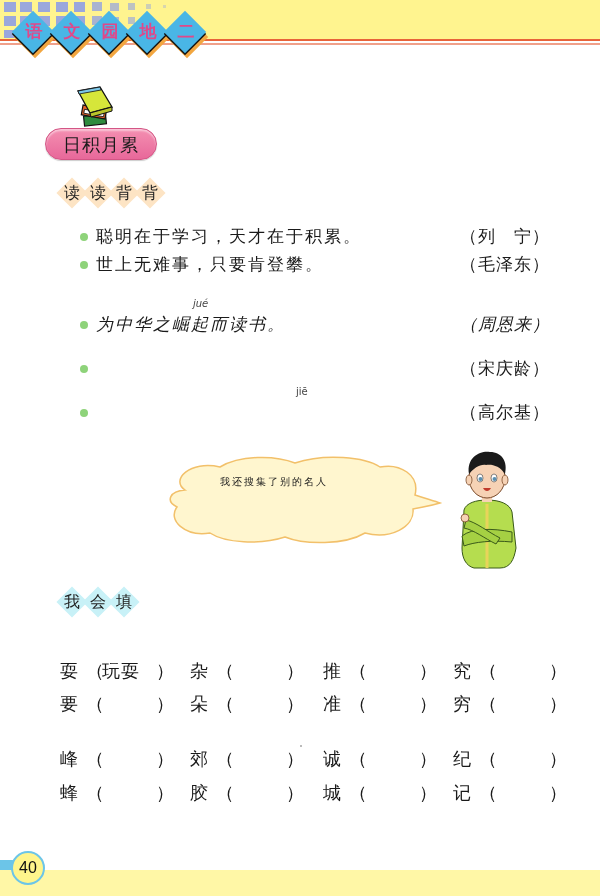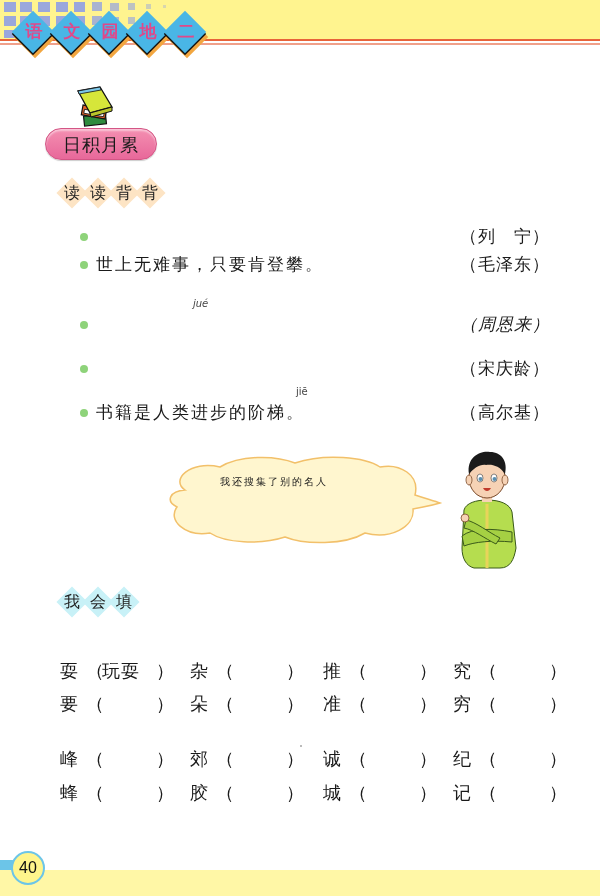--- a/index.html
+++ b/index.html
@@ -191,40 +191,41 @@
   <div class="sub-diamond" style="left:58px;top:4px;background:#fde4c4;"></div>
   <div class="sub-diamond" style="left:84px;top:4px;background:#fde4c4;"></div>
   <div class="sub-char" style="left:2px;">读</div>
   <div class="sub-char" style="left:28px;">读</div>
   <div class="sub-char" style="left:54px;">背</div>
   <div class="sub-char" style="left:80px;">背</div>
 </div>
 
 <div class="quote" style="top:222px;">
   <span class="bullet"></span>
+  <span class="quote-text">聪明在于学习，天才在于积累。</span>
   <span class="quote-author">（列　宁）</span>
 </div>
 <div class="quote" style="top:250px;">
   <span class="bullet"></span>
   <span class="quote-text">世上无难事，只要肯登攀。</span>
   <span class="quote-author">（毛泽东）</span>
 </div>
 <div class="quote" style="top:310px;font-style:italic;">
   <span class="pinyin" style="left:113px;top:-12px;">jué</span>
   <span class="bullet"></span>
+  <span class="quote-text">为中华之崛起而读书。</span>
   <span class="quote-author">（周恩来）</span>
 </div>
 <div class="quote" style="top:354px;">
   <span class="bullet"></span>
   <span class="quote-author">（宋庆龄）</span>
 </div>
 <div class="quote" style="top:398px;">
   <span class="pinyin" style="left:216px;top:-12px;">jiē</span>
   <span class="bullet"></span>
-  <span class="quote-text">书籍是人类进步的阶梯。</span>
   <span class="quote-author">（高尔基）</span>
 </div>
 
 <div class="bubble">
   <svg width="280" height="90" viewBox="0 0 280 90" style="position:absolute;left:0;top:0;">
     <path d="M20,35 C5,25 25,5 55,12 C75,0 110,0 130,8 C160,-2 200,2 215,12 C235,8 255,20 250,40
              C262,44 270,46 275,48 C262,52 255,52 248,54
              C250,72 225,85 200,78 C180,90 140,90 120,82 C95,90 60,88 45,78 C20,82 2,65 12,52 C0,46 5,36 20,35 Z" fill="#fff6cf" stroke="#f2c06a" stroke-width="1.5"></path>
   </svg>
   <div class="bubble-line1">我还搜集了别的名人</div>

